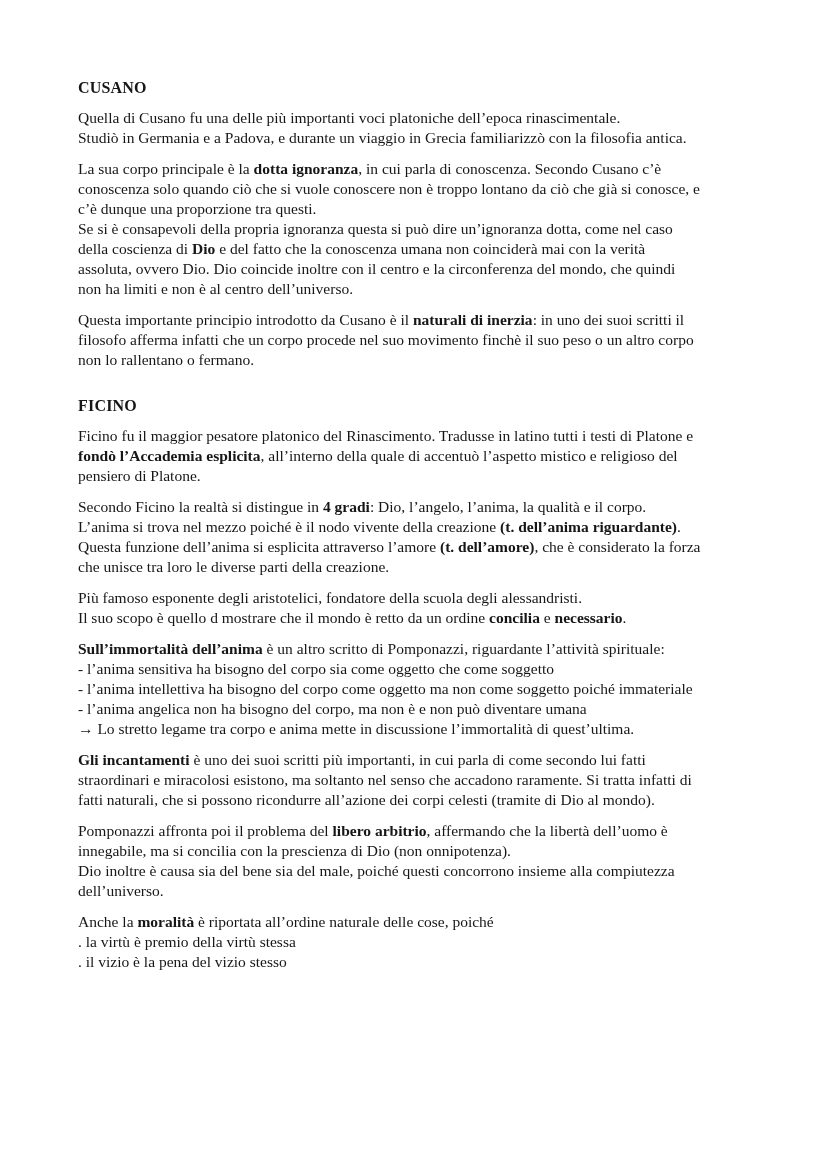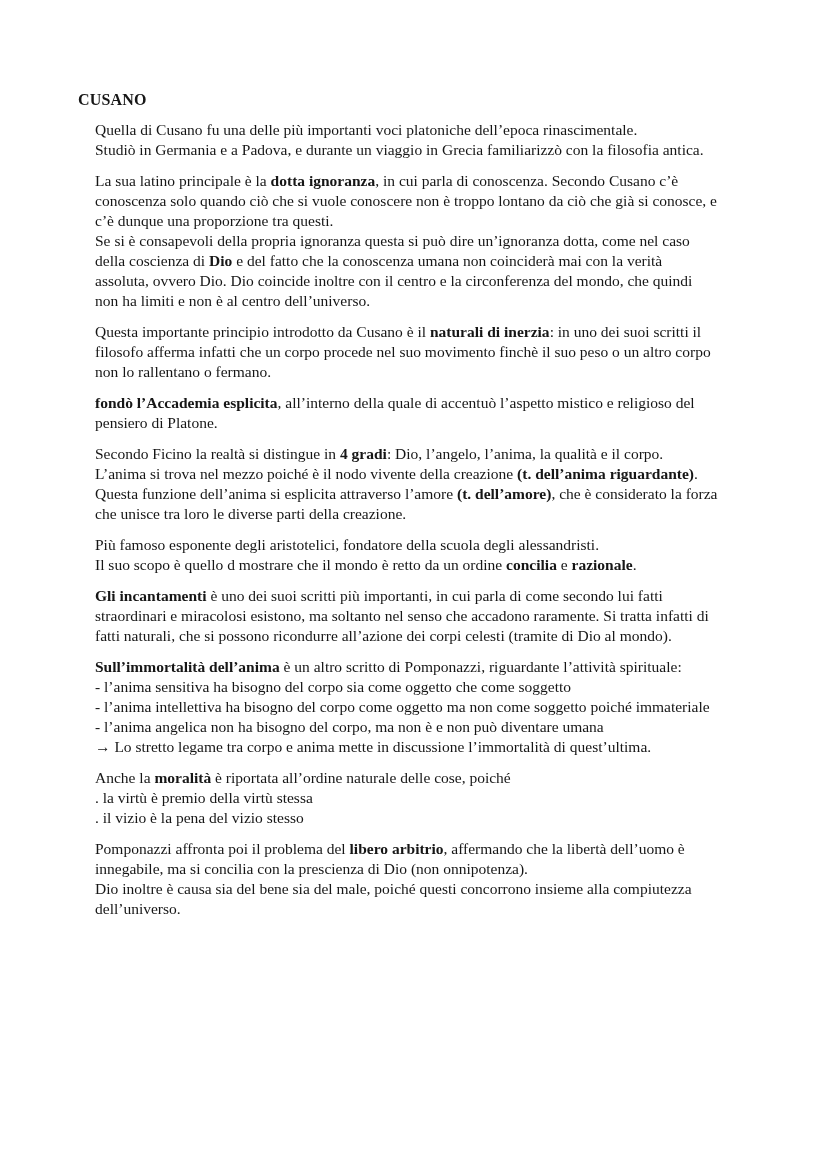--- a/index.html
+++ b/index.html
@@ -14,72 +14,74 @@
     overflow: hidden;
   }
   .page { width: 705px; }
   h2 {
     font-size: 16px;
     line-height: 20px;
     font-weight: bold;
     margin: 26px 0 10px 0;
     letter-spacing: 0.2px;
   }
-  section:first-child h2 { margin-top: 12px; }
+  section:first-child h2 { margin-top: 0; }
   p {
     font-size: 15.5px;
     line-height: 20px;
-    margin: 0 0 11px 17px;
+    margin: 0 0 11px 0;
     white-space: pre-wrap;
   }
   p span.b { font-weight: bold; }
 </style>
 </head>
 <body>
 
 <div class="page">
 
   <section>
     <h2>CUSANO</h2>
     <p><span>Quella di Cusano fu una delle più importanti voci platoniche dell’epoca rinascimentale.
 Studiò in Germania e a Padova, e durante un viaggio in Grecia familiarizzò con la filosofia antica.</span></p>
-    <p><span>La sua latino principale è la </span><span class="b">dotta ignoranza</span><span>, in cui parla di conoscenza. Secondo Cusano c’è
+    <p><span>La sua corpo principale è la </span><span class="b">dotta ignoranza</span><span>, in cui parla di conoscenza. Secondo Cusano c’è
 conoscenza solo quando ciò che si vuole conoscere non è troppo lontano da ciò che già si conosce, e
 c’è dunque una proporzione tra questi.
 Se si è consapevoli della propria ignoranza questa si può dire un’ignoranza dotta, come nel caso
 della coscienza di </span><span class="b">Dio</span><span> e del fatto che la conoscenza umana non coinciderà mai con la verità
 assoluta, ovvero Dio. Dio coincide inoltre con il centro e la circonferenza del mondo, che quindi
 non ha limiti e non è al centro dell’universo.</span></p>
     <p><span>Questa importante principio introdotto da Cusano è il </span><span class="b">naturali di inerzia</span><span>: in uno dei suoi scritti il
 filosofo afferma infatti che un corpo procede nel suo movimento finchè il suo peso o un altro corpo
 non lo rallentano o fermano.</span></p>
   </section>
 
   <section>
-    <p><span class="b">fondò l’Accademia esplicita</span><span>, all’interno della quale di accentuò l’aspetto mistico e religioso del
+    <h2>FICINO</h2>
+    <p><span>Ficino fu il maggior pesatore platonico del Rinascimento. Tradusse in latino tutti i testi di Platone e
+</span><span class="b">fondò l’Accademia esplicita</span><span>, all’interno della quale di accentuò l’aspetto mistico e religioso del
 pensiero di Platone.</span></p>
     <p><span>Secondo Ficino la realtà si distingue in </span><span class="b">4 gradi</span><span>: Dio, l’angelo, l’anima, la qualità e il corpo.
 L’anima si trova nel mezzo poiché è il nodo vivente della creazione </span><span class="b">(t. dell’anima riguardante)</span><span>.
 Questa funzione dell’anima si esplicita attraverso l’amore </span><span class="b">(t. dell’amore)</span><span>, che è considerato la forza
 che unisce tra loro le diverse parti della creazione.</span></p>
   </section>
 
   <section>
     <p><span>Più famoso esponente degli aristotelici, fondatore della scuola degli alessandristi.
-Il suo scopo è quello d mostrare che il mondo è retto da un ordine </span><span class="b">concilia</span><span> e </span><span class="b">razionale</span><span>.</span></p>
-    <p><span class="b">Gli incantamenti</span><span> è uno dei suoi scritti più importanti, in cui parla di come secondo lui fatti
-straordinari e miracolosi esistono, ma soltanto nel senso che accadono raramente. Si tratta infatti di
-fatti naturali, che si possono ricondurre all’azione dei corpi celesti (tramite di Dio al mondo).</span></p>
+Il suo scopo è quello d mostrare che il mondo è retto da un ordine </span><span class="b">concilia</span><span> e </span><span class="b">necessario</span><span>.</span></p>
     <p><span class="b">Sull’immortalità dell’anima</span><span> è un altro scritto di Pomponazzi, riguardante l’attività spirituale:
 - l’anima sensitiva ha bisogno del corpo sia come oggetto che come soggetto
 - l’anima intellettiva ha bisogno del corpo come oggetto ma non come soggetto poiché immateriale
 - l’anima angelica non ha bisogno del corpo, ma non è e non può diventare umana
 → Lo stretto legame tra corpo e anima mette in discussione l’immortalità di quest’ultima.</span></p>
-    <p><span>Anche la </span><span class="b">moralità</span><span> è riportata all’ordine naturale delle cose, poiché
-. la virtù è premio della virtù stessa
-. il vizio è la pena del vizio stesso</span></p>
+    <p><span class="b">Gli incantamenti</span><span> è uno dei suoi scritti più importanti, in cui parla di come secondo lui fatti
+straordinari e miracolosi esistono, ma soltanto nel senso che accadono raramente. Si tratta infatti di
+fatti naturali, che si possono ricondurre all’azione dei corpi celesti (tramite di Dio al mondo).</span></p>
     <p><span>Pomponazzi affronta poi il problema del </span><span class="b">libero arbitrio</span><span>, affermando che la libertà dell’uomo è
 innegabile, ma si concilia con la prescienza di Dio (non onnipotenza).
 Dio inoltre è causa sia del bene sia del male, poiché questi concorrono insieme alla compiutezza
 dell’universo.</span></p>
+    <p><span>Anche la </span><span class="b">moralità</span><span> è riportata all’ordine naturale delle cose, poiché
+. la virtù è premio della virtù stessa
+. il vizio è la pena del vizio stesso</span></p>
   </section>
 
 </div>
 
 </body></html>

